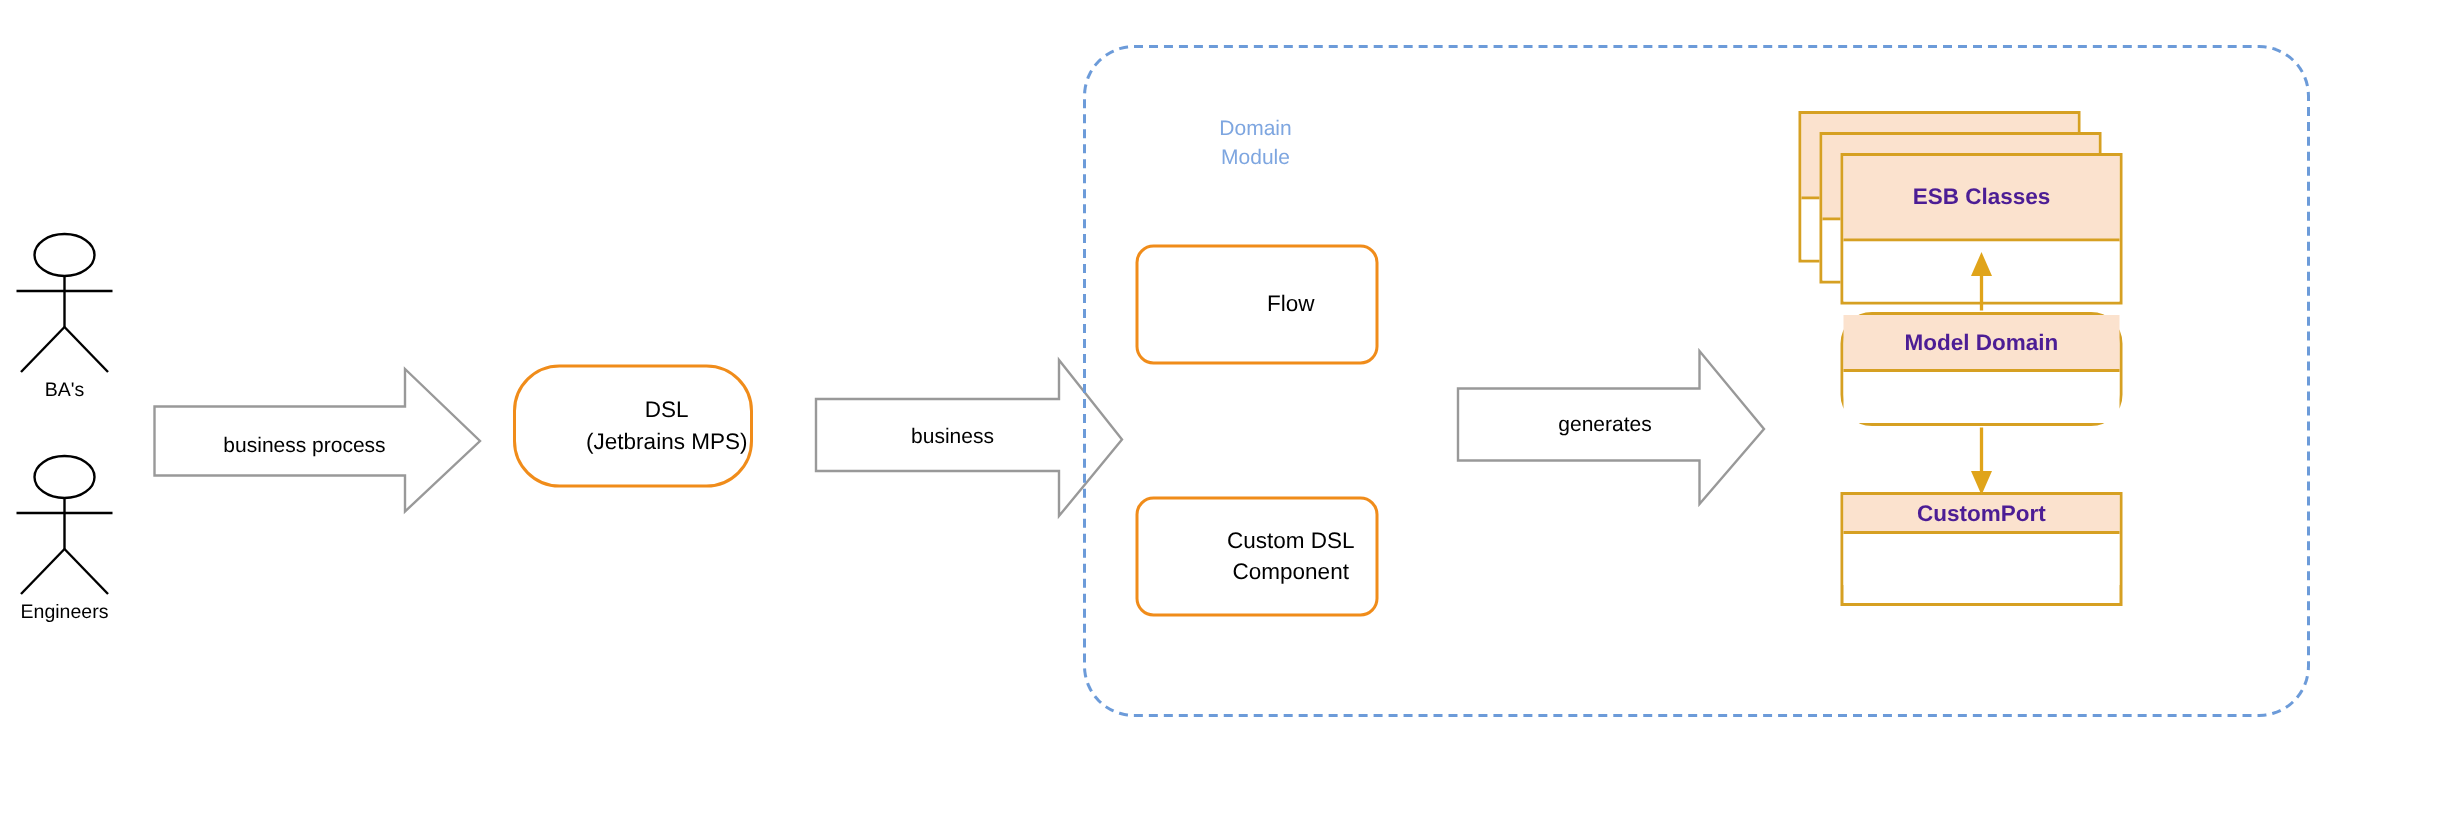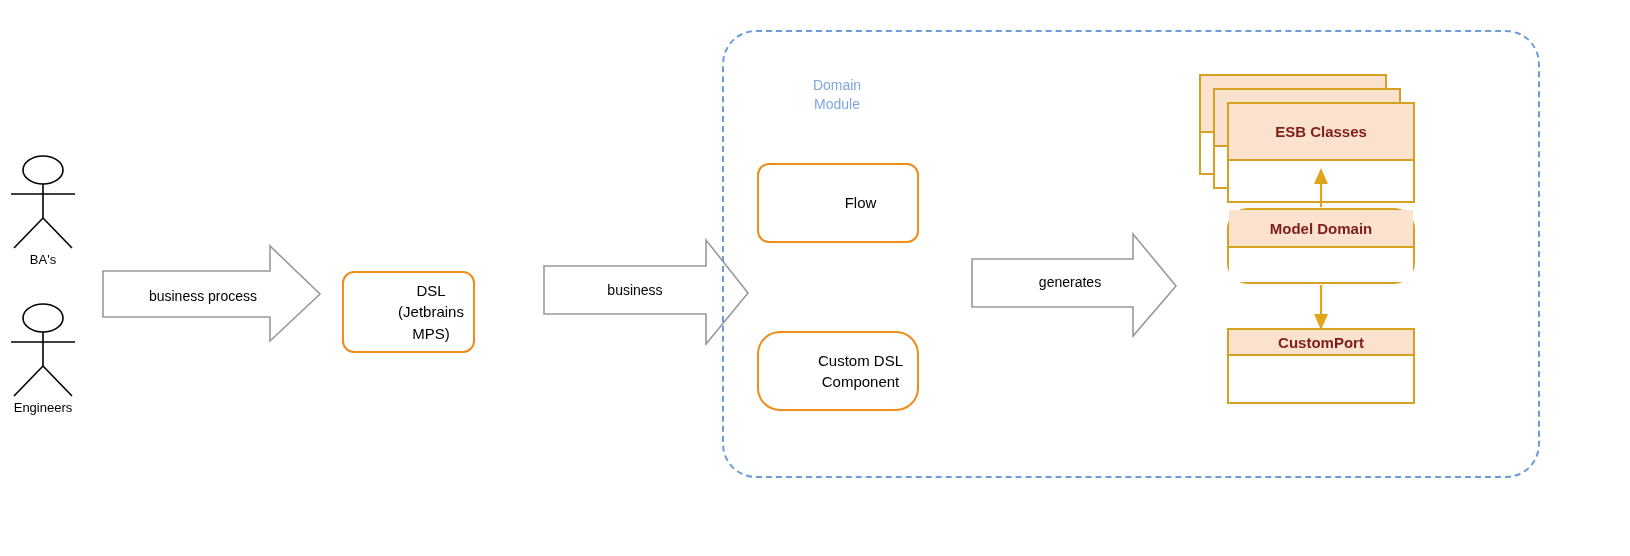--- a/index.html
+++ b/index.html
@@ -75,21 +75,21 @@
   }
   .uml-head {
     box-sizing: border-box;
     background: #fbe2ce;
     border-bottom: 2px solid #d6a022;
     display: flex;
     align-items: center;
     justify-content: center;
     font-weight: bold;
     font-size: 15px;
-    color: #7f1d1d;
+    color: #4c1d95;
     white-space: nowrap;
   }
   .uml-body { background: #ffffff; }
 
   
   .layer {
     position: absolute;
     left: 0; top: 0;
     width: 1630px;
     height: 556px;
@@ -136,37 +136,37 @@
 
     <polygon points="544,266 706,266 706,240 748,293 706,344 706,314 544,314" fill="#ffffff" stroke="#999999" stroke-width="1.6" stroke-linejoin="miter"></polygon>
 
     <polygon points="972,259 1133,259 1133,234 1176,286 1133,336 1133,307 972,307" fill="#ffffff" stroke="#999999" stroke-width="1.6" stroke-linejoin="miter"></polygon>
   </svg>
 
   <div class="arrow-label" style="left:123px; top:288px; width:160px;">business process</div>
   <div class="arrow-label" style="left:565px; top:282px; width:140px;">business</div>
   <div class="arrow-label" style="left:995px; top:274px; width:150px;">generates</div>
 
-  <div class="rbox" style="left:342px; top:271px; width:133px; height:82px;">
+  <div class="rbox" style="left:342px; top:243px; width:160px; height:82px;border-radius:31px;">
     <div>
       <div>DSL</div>
       <div>(Jetbrains MPS)</div>
     </div>
   </div>
 
   <div class="module" style="left:722px; top:30px; width:818px; height:448px;"></div>
 
   <div class="module-title" style="left:780px; top:76px; width:114px;">Domain
 Module</div>
 
   <div class="rbox" style="left:757px; top:163px; width:162px; height:80px;">
     <span>Flow</span>
   </div>
 
-  <div class="rbox" style="left:757px; top:331px; width:162px; height:80px; white-space:pre-line;border-radius:23px;">
+  <div class="rbox" style="left:757px; top:331px; width:162px; height:80px; white-space:pre-line;">
     <span>Custom DSL
 Component</span>
   </div>
 
   <div class="uml" style="left:1199px; top:74px; width:188px; height:101px;">
     <div class="uml-head" style="height:57px;"></div>
     <div class="uml-body" style="height:40px;"></div>
   </div>
 
   <div class="uml" style="left:1213px; top:88px; width:188px; height:101px;">

